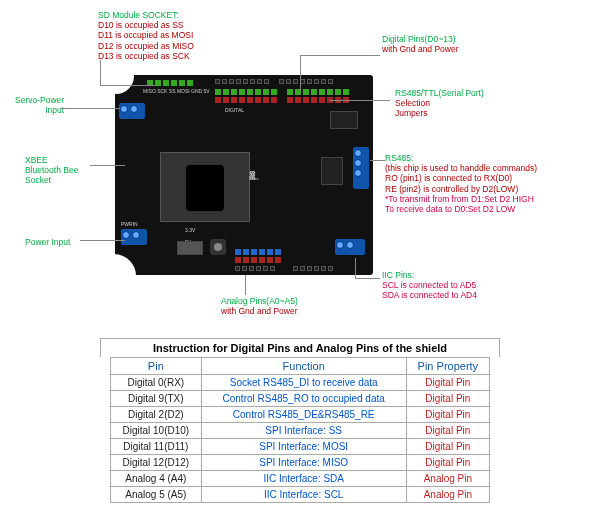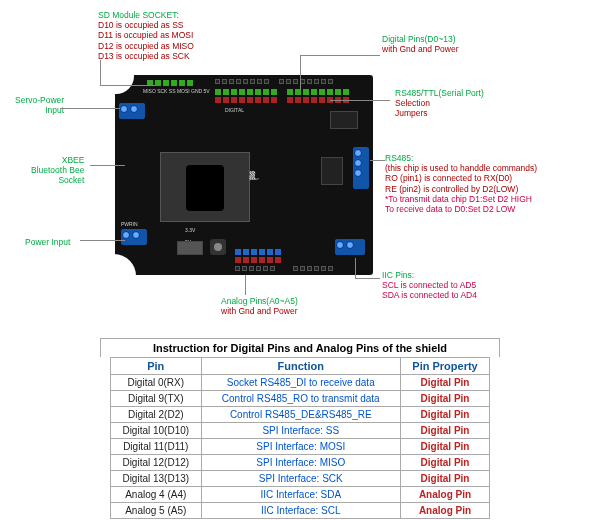--- a/index.html
+++ b/index.html
@@ -19,24 +19,24 @@
   .label{position:absolute;color:#ccc;font-size:5px;text-align:center}
   .chip{position:absolute;background:#222;border:1px solid #444}
   .sdslot{position:absolute;background:#333;width:90px;height:70px;left:45px;top:77px;border:1px solid #555}
   .sdslot::after{content:"";position:absolute;right:25px;top:12px;width:38px;height:46px;background:#000;border-radius:4px}
   .logo{position:absolute;right:-10px;top:18px;color:#666;font-size:9px;transform:rotate(-90deg);font-weight:bold}
   .btn{position:absolute;width:16px;height:16px;background:#333;border-radius:3px}
   .btn::after{content:"";position:absolute;left:4px;top:4px;width:8px;height:8px;background:#888;border-radius:50%}
   table{border-collapse:collapse;margin:0 auto;font-size:10px;width:380px}
   th,td{border:1px solid #aaa;padding:2px 4px;text-align:center}
   th{background:#fff;font-weight:bold;color:#222}
-  th.h{color:#159;font-weight:bold;font-size:11px}
+  th.h{color:#159;font-weight:normal;font-size:11px}
   td.p{color:#222}
   td.f{color:#05c}
-  td.pr{color:#b22;font-weight:bold}
+  td.pr{color:#b22;font-weight:normal}
   .tbltitle{text-align:center;font-weight:bold;font-size:11px;padding:3px;border:1px solid #aaa;border-bottom:none}
   .tablewrap{position:absolute;left:100px;top:338px;width:400px}
 </style>
 </head>
 <body>
 
 <div class="ann" style="left:98px;top:10px">
   <div class="hdr">SD Module SOCKET:</div>
   <div class="sub">D10 is occupied as SS</div>
   <div class="sub">D11 is occupied as MOSI</div>
@@ -53,32 +53,32 @@
   <div class="hdr">Servo-Power</div>
   <div class="hdr">Input</div>
 </div>
 
 <div class="ann" style="left:395px;top:88px">
   <div class="hdr">RS485/TTL(Serial Port)</div>
   <div class="sub">Selection</div>
   <div class="sub">Jumpers</div>
 </div>
 
-<div class="ann" style="left:31px;top:155px;text-align:right">
+<div class="ann" style="left:25px;top:155px;text-align:left">
   <div class="hdr">XBEE</div>
   <div class="hdr">Bluetooth Bee</div>
   <div class="hdr">Socket</div>
 </div>
 
 <div class="ann" style="left:385px;top:153px">
   <div class="hdr">RS485:</div>
   <div class="sub">(this chip is used to handdle commands)</div>
   <div class="sub">RO (pin1) is connected to RX(D0)</div>
   <div class="sub">RE (pin2) is controlled by D2(LOW)</div>
-  <div class="note">*To transmit data chip D1:Set D2 HIGH</div>
+  <div class="note">*To transmit from from D1:Set D2 HIGH</div>
   <div class="note"> To receive data to D0:Set D2 LOW</div>
 </div>
 
 <div class="ann" style="left:25px;top:237px">
   <div class="hdr">Power Input</div>
 </div>
 
 <div class="ann" style="left:382px;top:270px">
   <div class="hdr">IIC Pins:</div>
   <div><span class="note">SCL is connected to AD5</span></div>
@@ -250,46 +250,41 @@
     </tr>
     </tbody>
       <tbody id="tbody">
         <tr>
           <td class="p">Digital 0(RX)</td>
           <td class="f">Socket RS485_DI to receive data</td>
           <td class="pr">Digital Pin</td>
         </tr>
         <tr>
           <td class="p">Digital 9(TX)</td>
-          <td class="f">Control RS485_RO to transmit data</td>
+          <td class="f">Control RS485_RO to occupied data</td>
           <td class="pr">Digital Pin</td>
         </tr>
         <tr>
           <td class="p">Digital 2(D2)</td>
           <td class="f">Control RS485_DE&amp;RS485_RE</td>
           <td class="pr">Digital Pin</td>
         </tr>
         <tr>
           <td class="p">Digital 10(D10)</td>
           <td class="f">SPI Interface: SS</td>
           <td class="pr">Digital Pin</td>
         </tr>
         <tr>
           <td class="p">Digital 11(D11)</td>
           <td class="f">SPI Interface: MOSI</td>
           <td class="pr">Digital Pin</td>
         </tr>
         <tr>
           <td class="p">Digital 12(D12)</td>
           <td class="f">SPI Interface: MISO</td>
-          <td class="pr">Digital Pin</td>
-        </tr>
-        <tr>
-          <td class="p">Digital 13(D13)</td>
-          <td class="f">SPI Interface: SCK</td>
           <td class="pr">Digital Pin</td>
         </tr>
         <tr>
           <td class="p">Analog 4 (A4)</td>
           <td class="f">IIC Interface: SDA</td>
           <td class="pr">Analog Pin</td>
         </tr>
         <tr>
           <td class="p">Analog 5 (A5)</td>
           <td class="f">IIC Interface: SCL</td>

